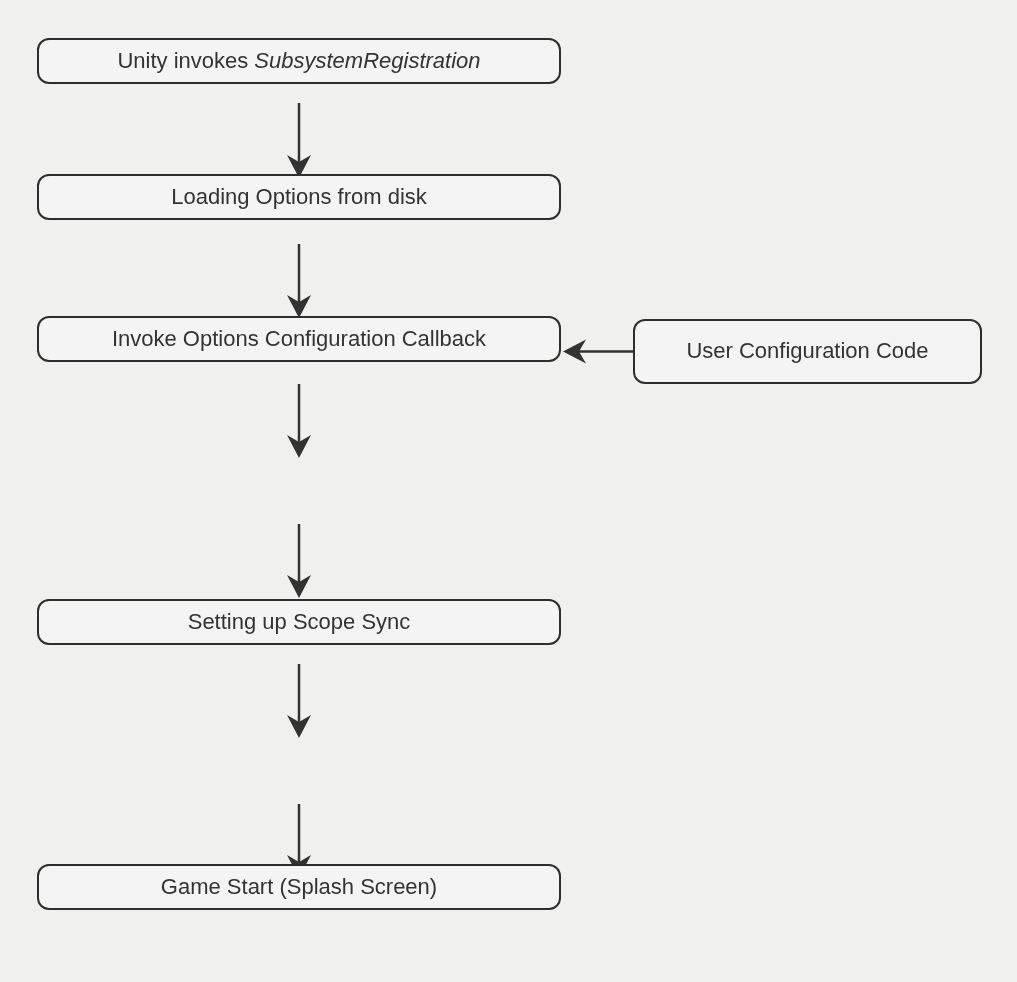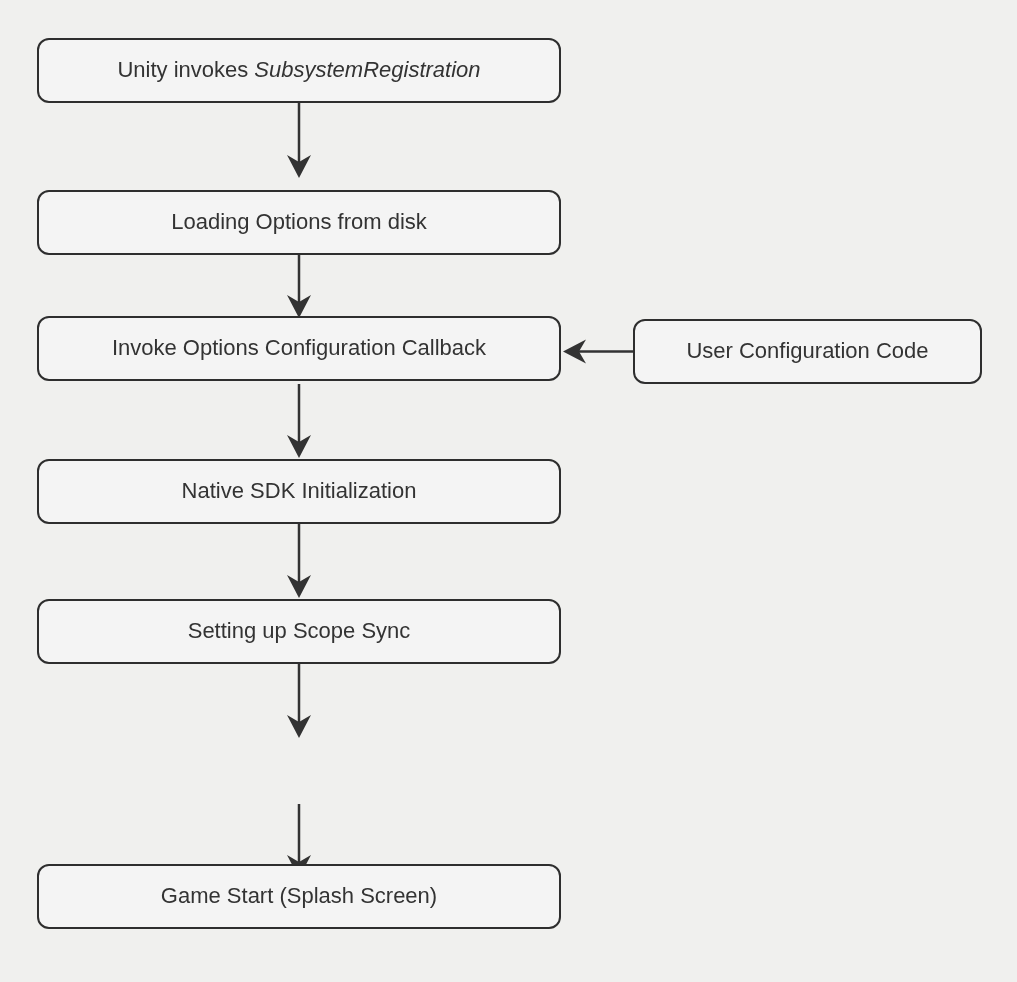--- a/index.html
+++ b/index.html
@@ -35,21 +35,21 @@
     align-items: center;
     justify-content: center;
     text-align: center;
     color: #333333;
     font-size: 22px;
     line-height: 1.2;
   }
   .node.main {
     left: 37px;
     width: 524px;
-    height: 65px;
+    height: 46px;
   }
   .node.side {
     left: 633px;
     width: 349px;
     height: 65px;
   }
   .node em {
     font-style: italic;
   }
 </style>
@@ -93,35 +93,32 @@
     <g stroke="#333333" fill="#333333">
       <line x1="633" y1="351.5" x2="579" y2="351.5" stroke-width="2.5"></line>
       <path d="M 586 339.5 L 563 351.5 L 586 363.5 L 579 351.5 Z" stroke="none"></path>
     </g>
   </svg>
 
   <div class="node main" style="top:38px">
     <span><span>Unity invokes </span><em>SubsystemRegistration</em></span>
   </div>
 
-  <div class="node main" style="top:190px">
+  <div class="node main" style="top:174px">
     <span>Loading Options from disk</span>
   </div>
 
   <div class="node main" style="top:316px">
     <span>Invoke Options Configuration Callback</span>
   </div>
 
   <div class="node side" style="top:319px">
     <span>User Configuration Code</span>
   </div>
 
-  <div class="node main" style="top:459px">
-    <span>Native SDK Initialization</span>
-  </div>
 
   <div class="node main" style="top:599px">
     <span>Setting up Scope Sync</span>
   </div>
 
 
   <div class="node main" style="top:864px">
     <span>Game Start (Splash Screen)</span>
   </div>
 

